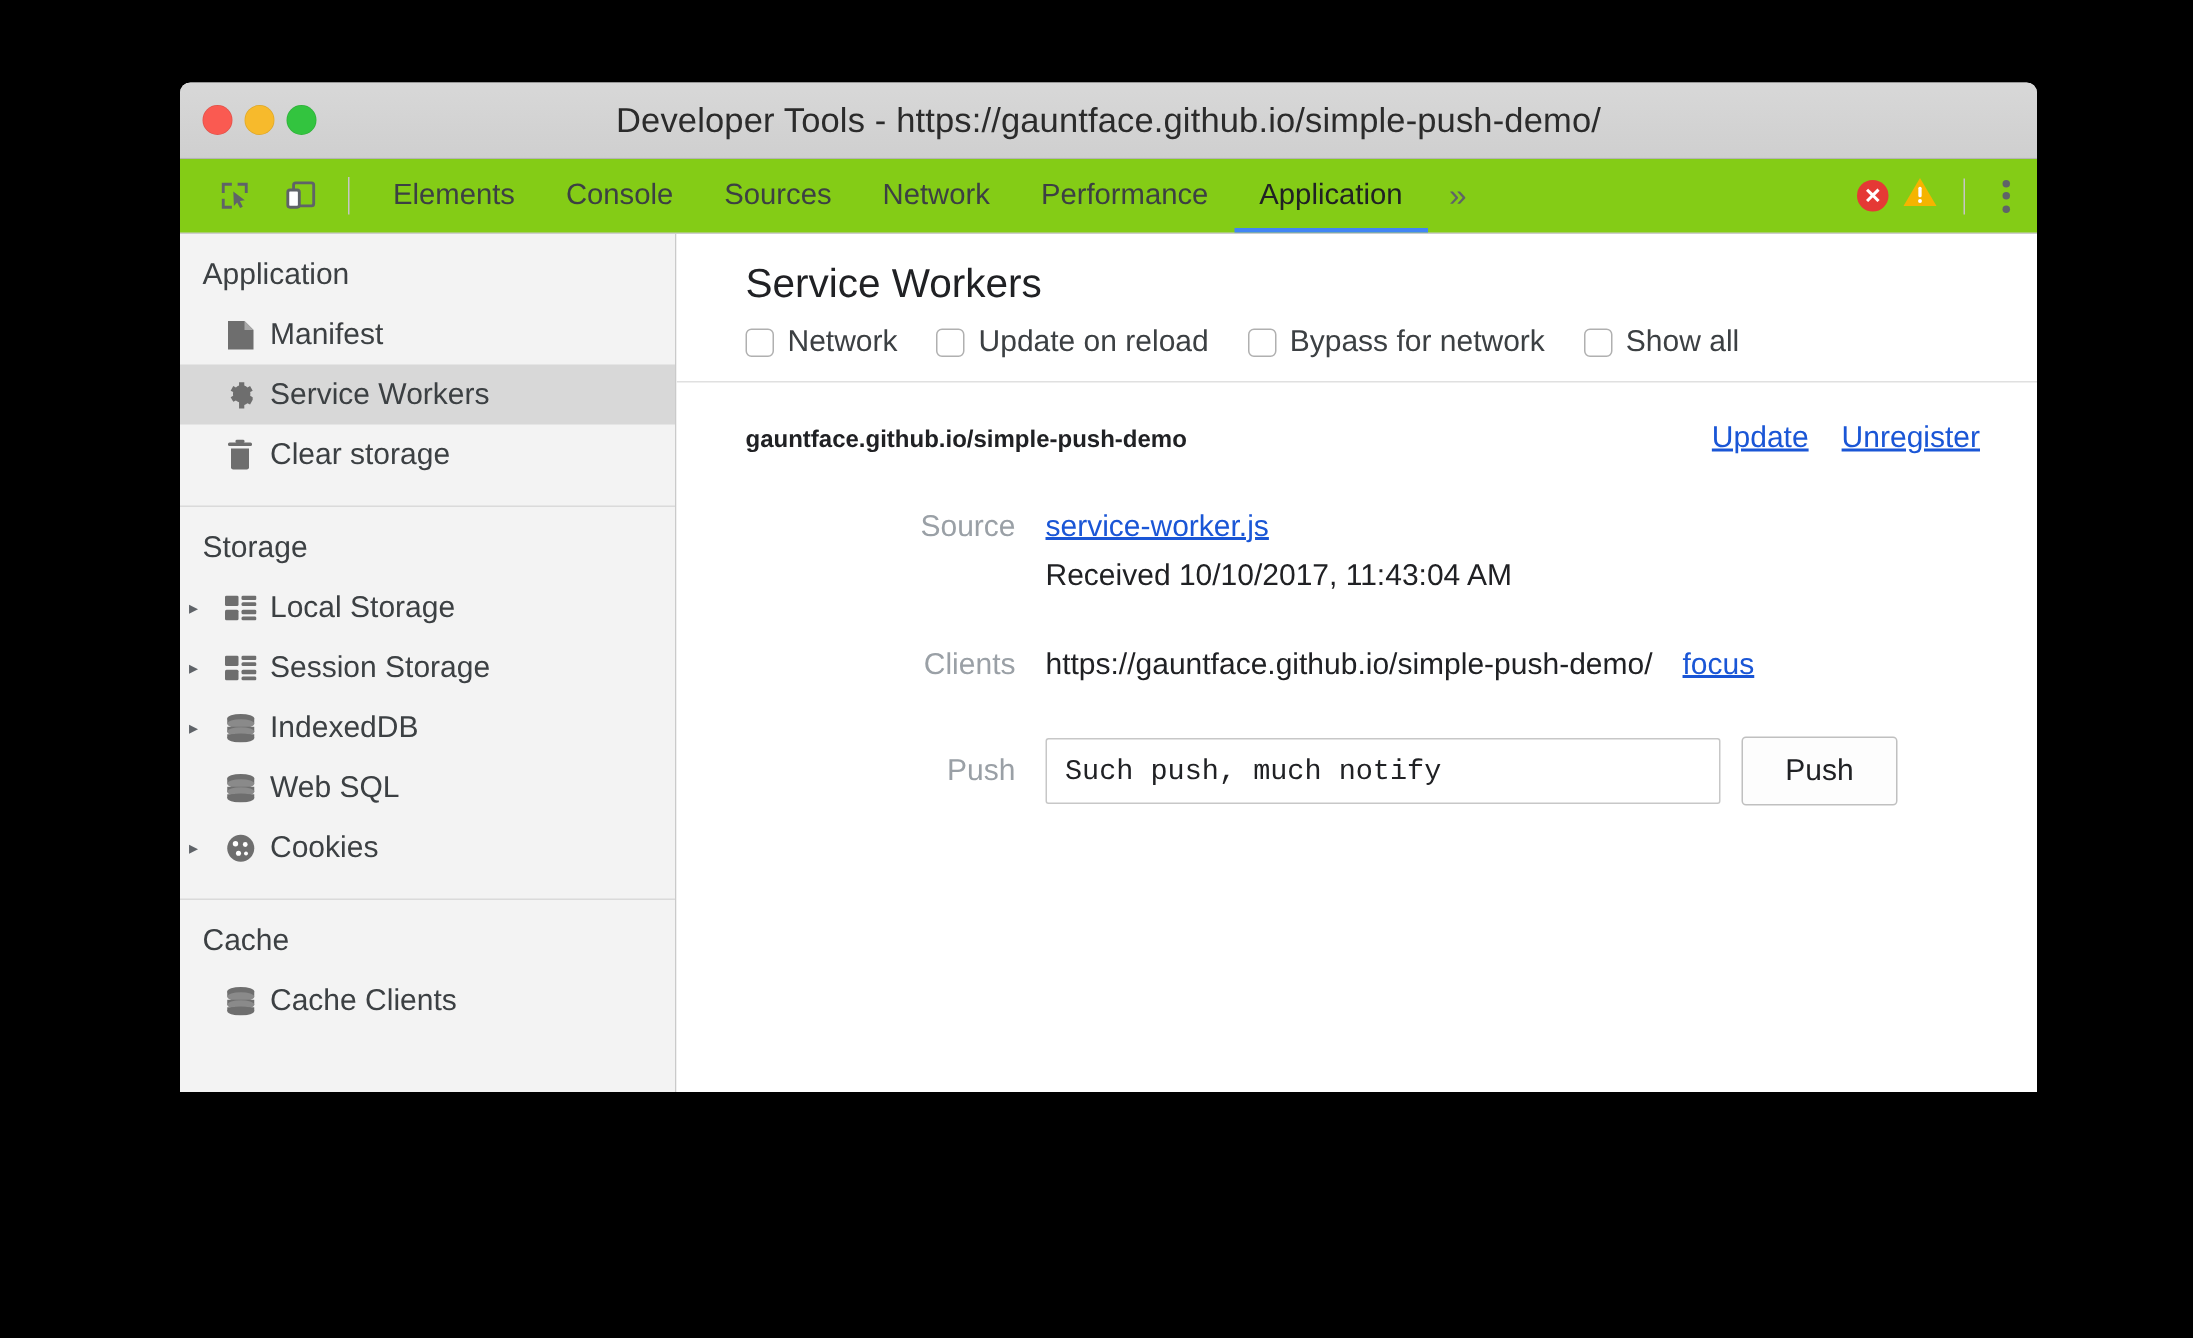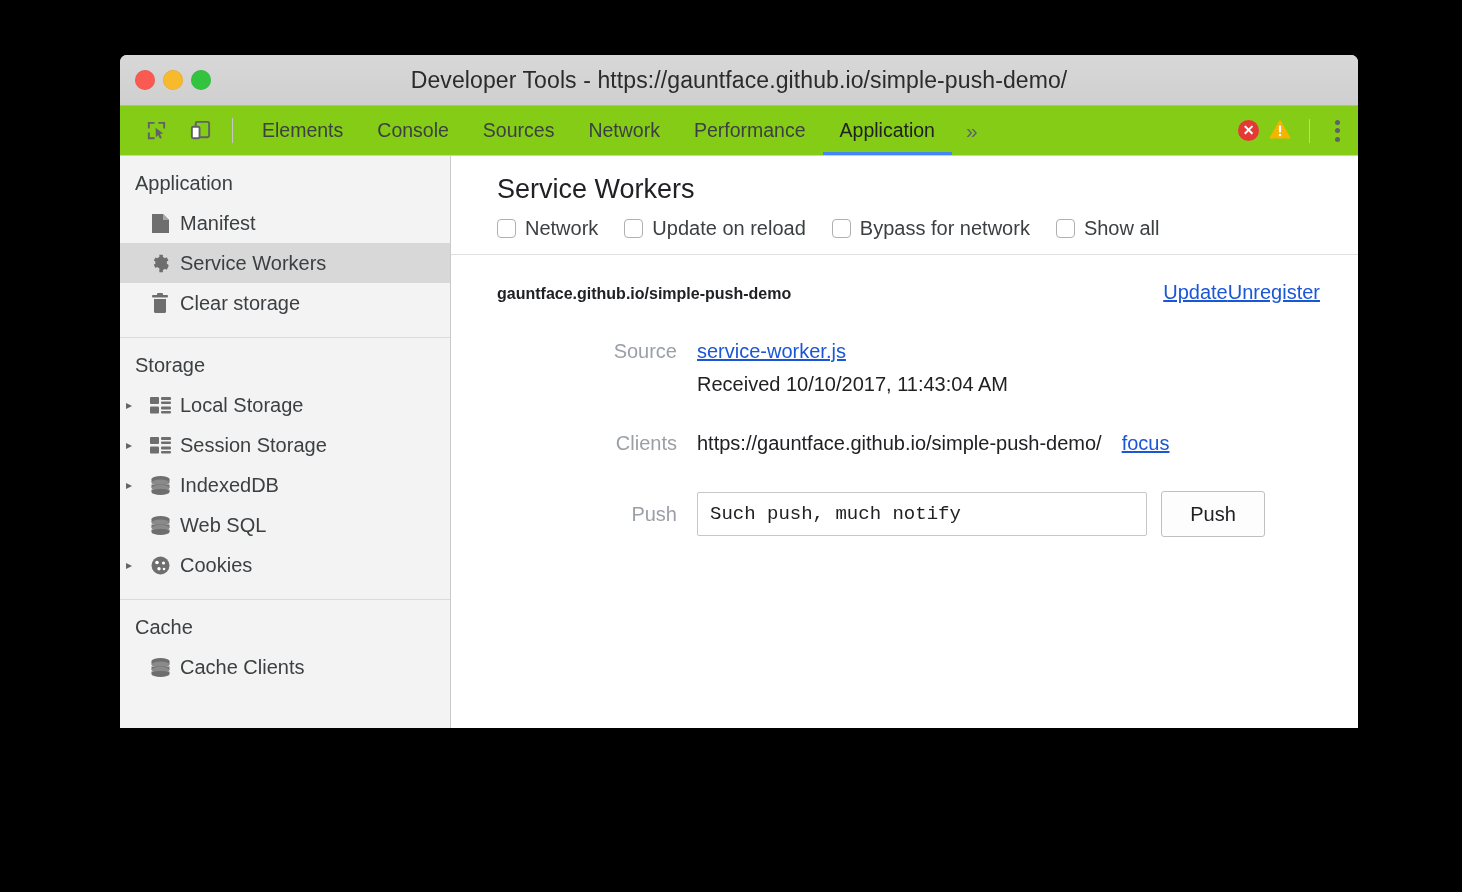--- a/index.html
+++ b/index.html
@@ -248,20 +248,21 @@
     padding: 0 38px 0 46px;
   }
   .sw-origin {
     font-size: 16px;
     font-weight: bold;
     color: #202124;
   }
   .sw-actions {
     margin-left: auto;
     display: flex;
+    gap: 22px;
   }
   .link {
     color: #1a56d6;
     font-size: 20px;
     text-decoration: underline;
     cursor: pointer;
     white-space: nowrap;
   }
   .row {
     display: flex;

